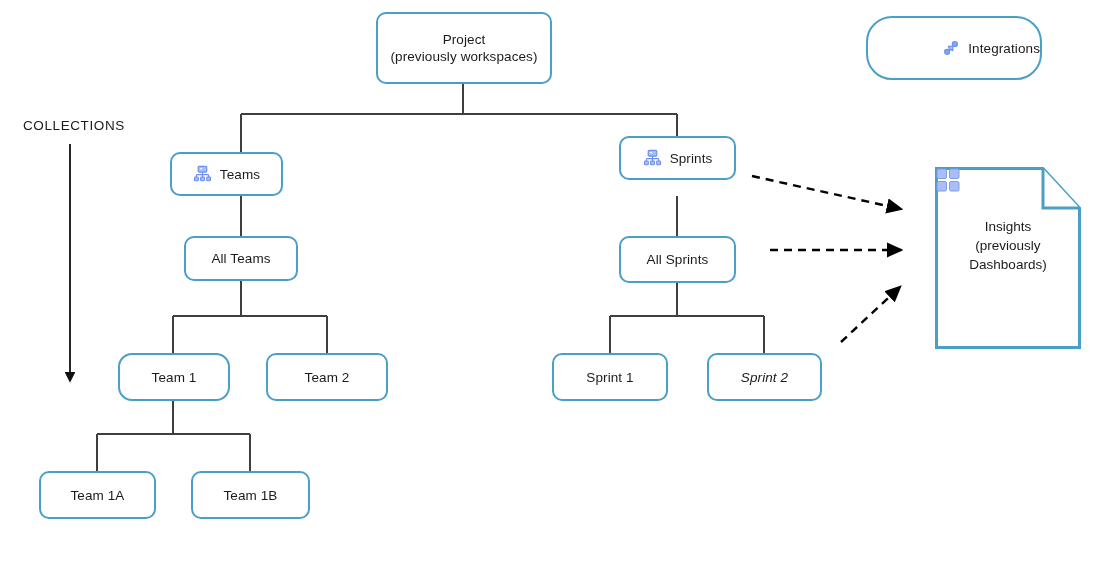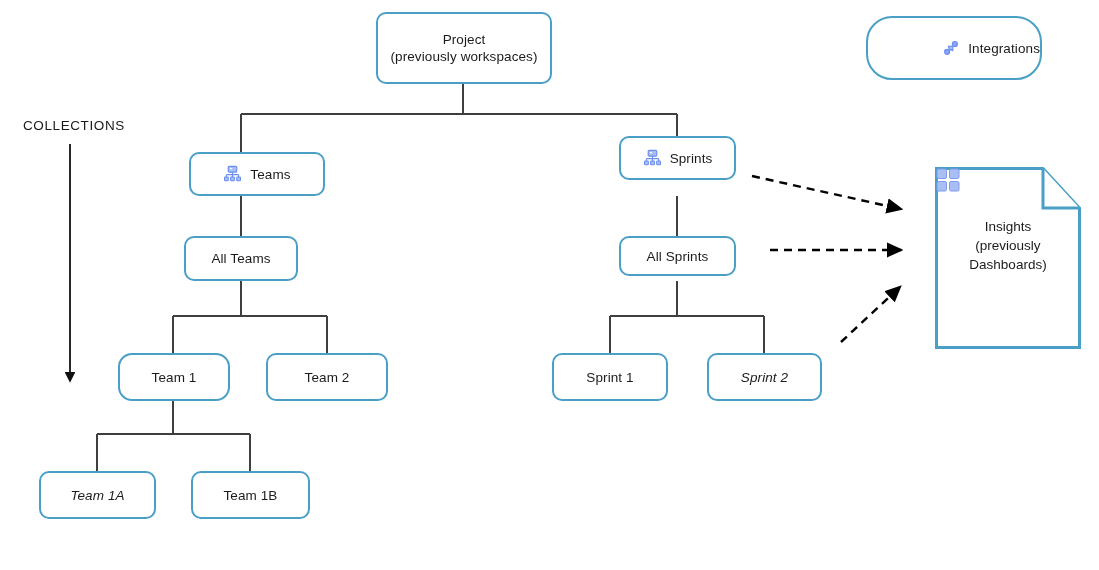--- a/index.html
+++ b/index.html
@@ -187,21 +187,21 @@
           <path d="M6.6,7.4 L10.6,11.4"></path>
         </g>
         <circle cx="12.9" cy="5.0" r="2.5" fill="#8aa6f2" stroke="#6b8ef0" stroke-width="1.2"></circle>
         <circle cx="5.1" cy="12.8" r="2.5" fill="#8aa6f2" stroke="#6b8ef0" stroke-width="1.2"></circle>
         <circle cx="9.0" cy="9.0" r="2.0" fill="#a9bff3" stroke="#6b8ef0" stroke-width="1.1"></circle>
       </svg>
     </span>
     <span class="label">Integrations</span>
   </div>
 
-  <div class="node with-icon" style="left:189px; top:152px; width:136px; height:44px;">
+  <div class="node with-icon" style="left:170px; top:152px; width:113px; height:44px;">
     <span class="icon">
       <svg width="19" height="19" viewBox="0 0 20 20" xmlns="http://www.w3.org/2000/svg">
         <rect x="5.5" y="1.5" width="9" height="6" rx="1.1" fill="#a9bff3" stroke="#6b8ef0" stroke-width="1.2"></rect>
         <rect x="7.2" y="3.3" width="2.4" height="1.2" fill="#ffffff"></rect>
         <path d="M10,7.5 L10,10.2 M3.6,10.2 L16.4,10.2 M3.6,10.2 L3.6,12.6 M10,10.2 L10,12.6 M16.4,10.2 L16.4,12.6" fill="none" stroke="#6b8ef0" stroke-width="1.2"></path>
         <rect x="1.6" y="12.6" width="4" height="4" rx="0.8" fill="#a9bff3" stroke="#6b8ef0" stroke-width="1.1"></rect>
         <rect x="8.0" y="12.6" width="4" height="4" rx="0.8" fill="#a9bff3" stroke="#6b8ef0" stroke-width="1.1"></rect>
         <rect x="14.4" y="12.6" width="4" height="4" rx="0.8" fill="#a9bff3" stroke="#6b8ef0" stroke-width="1.1"></rect>
       </svg>
     </span>
@@ -219,41 +219,41 @@
         <rect x="14.4" y="12.6" width="4" height="4" rx="0.8" fill="#a9bff3" stroke="#6b8ef0" stroke-width="1.1"></rect>
       </svg>
     </span>
     <span class="label">Sprints</span>
   </div>
 
   <div class="node" style="left:184px; top:236px; width:114px; height:45px;justify-content:center;">
     <span class="label">All Teams</span>
   </div>
 
-  <div class="node" style="left:619px; top:236px; width:117px; height:40px;">
+  <div class="node" style="left:619px; top:236px; width:117px; height:47px;">
     <span class="label">All Sprints</span>
   </div>
 
   <div class="node" style="left:118px; top:353px; width:112px; height:48px;border-radius:14px;">
     <span class="label">Team 1</span>
   </div>
 
   <div class="node" style="left:266px; top:353px; width:122px; height:48px;">
     <span class="label">Team 2</span>
   </div>
 
   <div class="node" style="left:552px; top:353px; width:116px; height:48px;">
     <span class="label">Sprint 1</span>
   </div>
 
   <div class="node" style="left:707px; top:353px; width:115px; height:48px;font-style:italic;">
     <span class="label">Sprint 2</span>
   </div>
 
-  <div class="node" style="left:39px; top:471px; width:117px; height:48px;font-style:italic;">
+  <div class="node" style="left:39px; top:471px; width:117px; height:48px;">
     <span class="label">Team 1A</span>
   </div>
 
   <div class="node" style="left:191px; top:471px; width:119px; height:48px;">
     <span class="label">Team 1B</span>
   </div>
 
   <div id="insights-doc">
     <svg width="146" height="182" viewBox="0 0 146 182" xmlns="http://www.w3.org/2000/svg">
       <path d="M1.5,1.5 L108,1.5 L144.5,41 L144.5,180.5 L1.5,180.5 Z" fill="#ffffff" stroke="#4a9fc6" stroke-width="3" stroke-linejoin="miter"></path>

